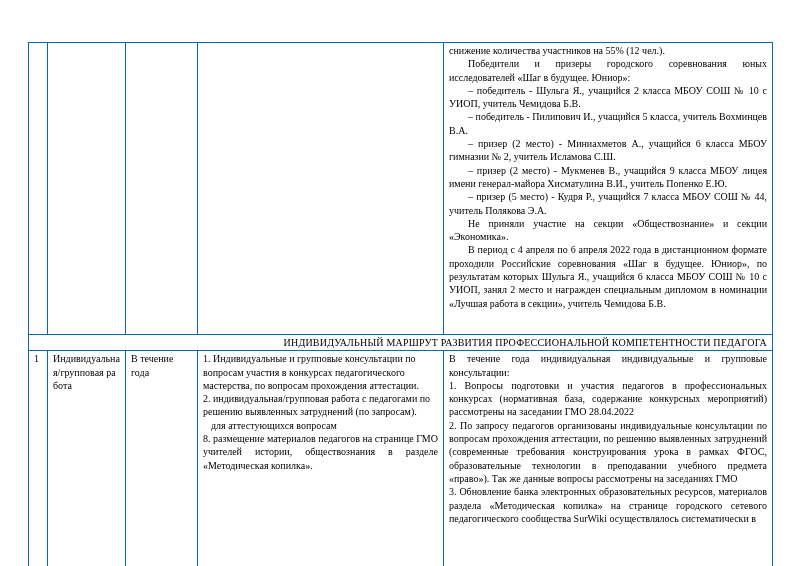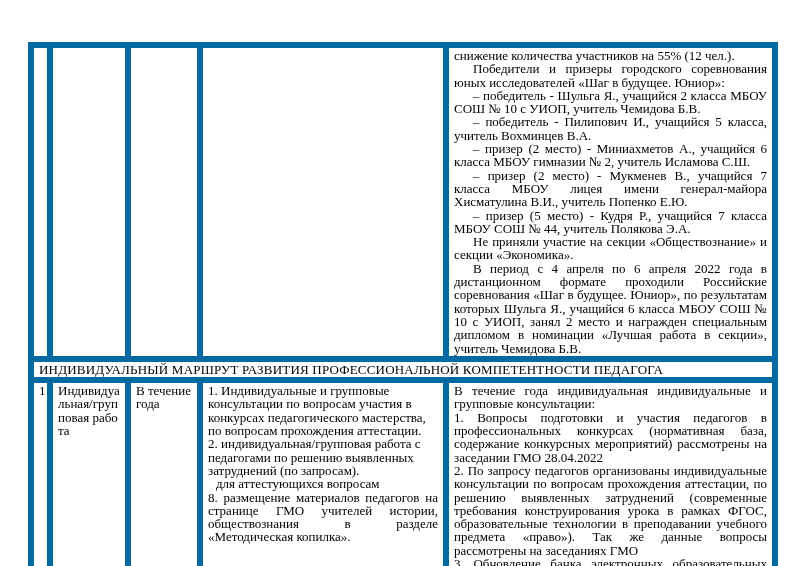--- a/index.html
+++ b/index.html
@@ -16,35 +16,35 @@
     background: #fff;
   }
   table.doc-table {
     position: absolute;
     left: 28px; top: 42px;
     width: 744px;
     border-collapse: collapse;
     table-layout: fixed;
   }
   table.doc-table td {
-    border: 6px solid #0369a1;
+    border: 1px solid #0369a1;
     vertical-align: top;
-    font-size: 13px;
+    font-size: 10px;
     line-height: 13.3px;
     padding: 1px 5px 1px 5px;
   }
   td.c-num   { width: 19px;  text-align: left; padding: 1px 2px; }
   td.c-dir   { width: 78px;  word-break: break-all; }
   td.c-per   { width: 72px;  }
   td.c-plan  { width: 246px; }
   td.c-res   { width: 329px; }
   tr.row-cont td { height: 292px; }
   tr.row-main td { height: 240px; }
   td.section-header {
-    text-align: left;
+    text-align: right;
     height: 16px;
     padding: 1px 2px;
     letter-spacing: 0.2px;
     margin-left: 48px;
   }
   p { margin: 0; }
   .j   { text-align: justify; }
   .ind { text-indent: 19px; }
   .sm-ind { text-indent: 8px; }
 </style>
@@ -65,21 +65,21 @@
         <td class="c-num"></td>
         <td class="c-dir"></td>
         <td class="c-per"></td>
         <td class="c-plan"></td>
         <td class="c-res">
           <p class="j">снижение количества участников на 55%  (12 чел.).</p>
           <p class="j ind">Победители и призеры городского соревнования юных исследователей «Шаг в будущее. Юниор»:</p>
           <p class="j ind">– победитель - Шульга Я., учащийся 2 класса МБОУ СОШ № 10 с УИОП, учитель Чемидова Б.В.</p>
           <p class="j ind">– победитель - Пилипович И., учащийся 5 класса, учитель Вохминцев В.А.</p>
           <p class="j ind">– призер (2 место) - Миниахметов А., учащийся 6 класса МБОУ гимназии № 2, учитель Исламова С.Ш.</p>
-          <p class="j ind">– призер (2 место) - Мукменев В., учащийся 7 класса МБОУ лицея имени генерал-майора Хисматулина В.И., учитель Попенко Е.Ю.</p>
+          <p class="j ind">– призер (2 место) - Мукменев В., учащийся 9 класса МБОУ лицея имени генерал-майора Хисматулина В.И., учитель Попенко Е.Ю.</p>
           <p class="j ind">– призер (5 место) - Кудря Р., учащийся 7 класса МБОУ СОШ № 44, учитель Полякова Э.А.</p>
           <p class="j ind">Не приняли участие на секции «Обществознание» и секции «Экономика».</p>
           <p class="j ind">В период с 4 апреля по  6 апреля 2022 года в дистанционном формате проходили Российские соревнования  «Шаг в будущее. Юниор», по результатам которых Шульга Я., учащийся 6 класса МБОУ СОШ № 10 с УИОП, занял 2 место и награжден специальным дипломом в номинации «Лучшая работа в секции», учитель Чемидова Б.В.</p>
         </td>
       </tr>
       <tr>
         <td class="section-header" colspan="5">ИНДИВИДУАЛЬНЫЙ МАРШРУТ РАЗВИТИЯ ПРОФЕССИОНАЛЬНОЙ КОМПЕТЕНТНОСТИ ПЕДАГОГА</td>
       </tr>
       <tr class="row-main">
         <td class="c-num">1</td>

